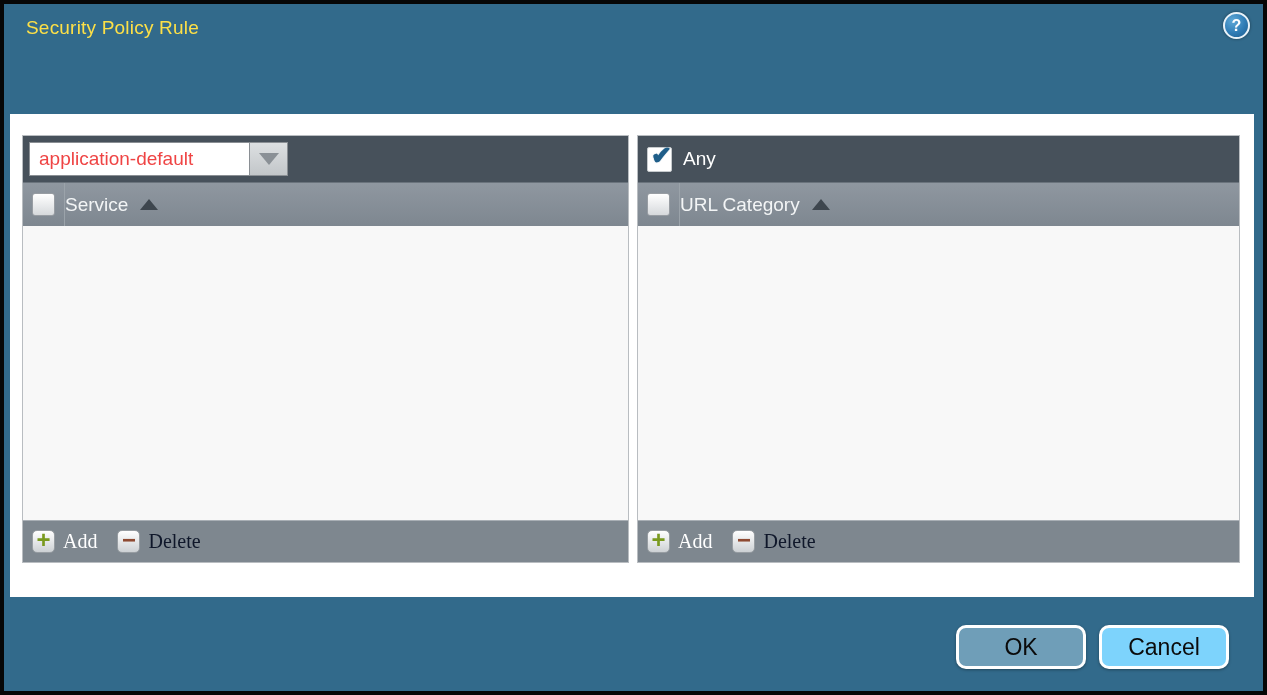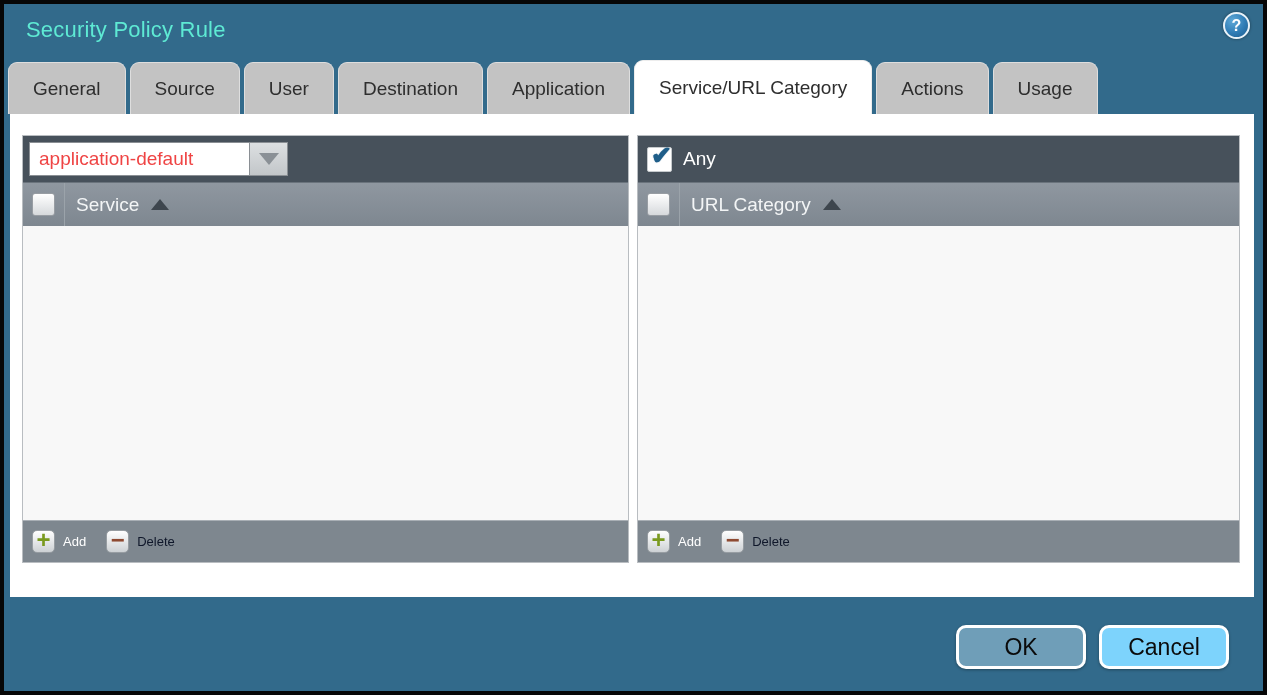--- a/index.html
+++ b/index.html
@@ -9,21 +9,21 @@
   .stage {
     position: relative;
     width: 1267px; height: 695px;
     background: #326A8B;
     border: 4px solid #060606;
   }
 
   
   .title {
     position: absolute; left: 22px; top: 13px;
-    font-size: 22px; color: #5eead4; letter-spacing: 0.2px;
+    font-size: 19px; color: #fde047; letter-spacing: 0.2px;
     font-stretch: condensed;
   }
   .help {
     position: absolute; right: 13px; top: 8px;
     width: 27px; height: 27px; border-radius: 50%;
     background: radial-gradient(circle at 35% 30%, #5FA9D8 0%, #2F7CB5 55%, #1C5B8C 100%);
     border: 2px solid #E9F2F8;
     box-shadow: 0 0 3px rgba(0,0,0,0.45);
     color: #ffffff; font-size: 16px; font-weight: bold;
     display: flex; align-items: center; justify-content: center;
@@ -147,34 +147,34 @@
     color: #1F5E89; font-size: 25px; font-weight: bold;
     line-height: 1; margin: -7px -4px 0 0;
     text-shadow: 0 0 1px #1F5E89;
   }
 
   .hdr-sep {
     width: 1px; height: 100%;
     background: #9BA3AA;
     margin-left: 9px;
   }
-  .hdr-label { margin-left: 11px; font-size: 19px; font-stretch: condensed; }
+  .hdr-label { font-size: 19px; font-stretch: condensed; }
   .any-label { margin-left: 11px; font-size: 19px; color: #ffffff; font-stretch: condensed; }
 
   
   .tool-btn { display: flex; align-items: center; gap: 8px; cursor: pointer; }
   .icon-sq {
     width: 23px; height: 23px; border-radius: 5px;
     background: linear-gradient(#FFFFFF, #CDD1D4);
     border: 1px solid #979DA2;
     display: flex; align-items: center; justify-content: center;
   }
   .glyph-plus  { color: #7A9A1F; font-size: 24px; font-weight: bold; line-height: 1; margin-top: -3px; }
   .glyph-minus { color: #8E4A32; font-size: 24px; font-weight: bold; line-height: 1; margin-top: -4px; }
-  .tool-label { font-size: 13px; color: #FFFFFF; font-stretch: condensed; }
+  .tool-label { font-size: 20px; color: #FFFFFF; font-stretch: condensed; font-family: Liberation Serif, serif; }
   .tool-btn.disabled .tool-label { color: #0f172a; }
 
   
   .action-btn {
     position: absolute; top: 621px;
     width: 130px; height: 44px;
     border: 3px solid #FFFFFF;
     border-radius: 10px;
     font-size: 23px; color: #0B0B0B;
     font-stretch: condensed;
@@ -186,30 +186,20 @@
   .cancel-btn { left: 1095px; background: #7dd3fc; }
 </style>
 </head>
 <body>
 
 <div class="stage">
 
   <div class="title">Security Policy Rule</div>
   <div class="help">?</div>
 
-  <div class="tabs">
-    <div class="tab">General</div>
-    <div class="tab">Source</div>
-    <div class="tab">User</div>
-    <div class="tab">Destination</div>
-    <div class="tab">Application</div>
-    <div class="tab active">Service/URL Category</div>
-    <div class="tab">Actions</div>
-    <div class="tab">Usage</div>
-  </div>
 
   <div class="content">
 
     <div class="panel left">
       <div class="panel-toolbar">
         <div class="dropdown">
           <div class="dd-value">application-default</div>
           <div class="dd-btn">
             <div class="tri-down"></div>
           </div>

